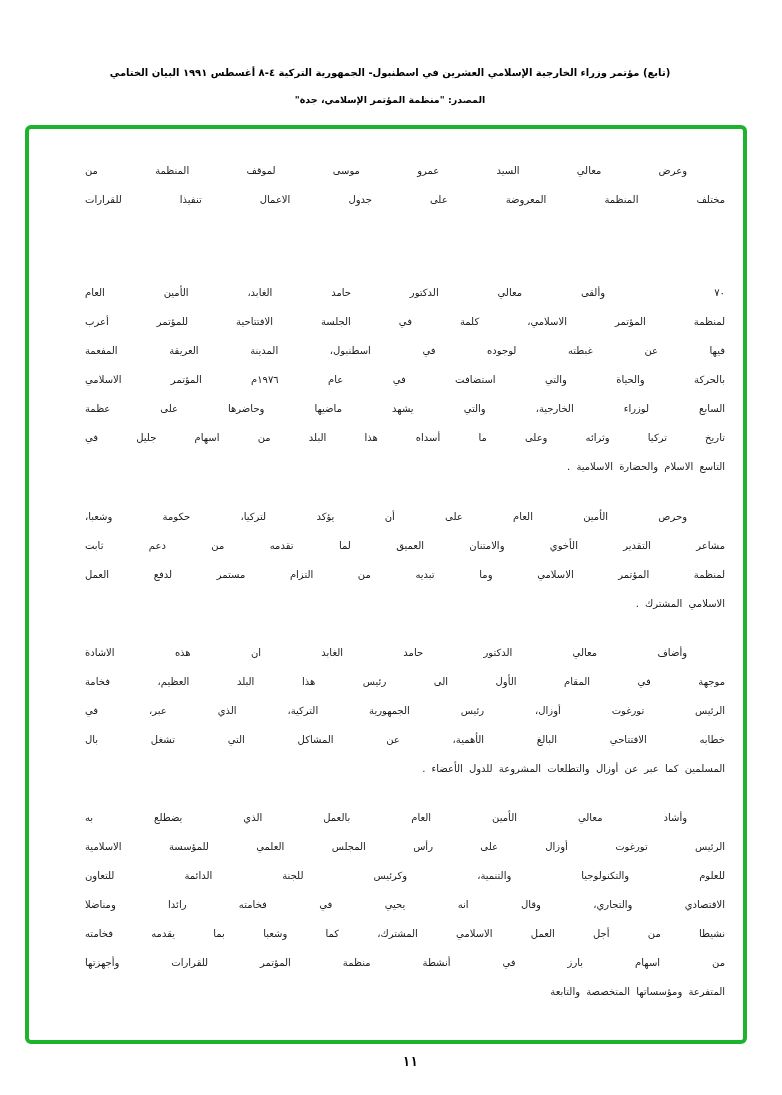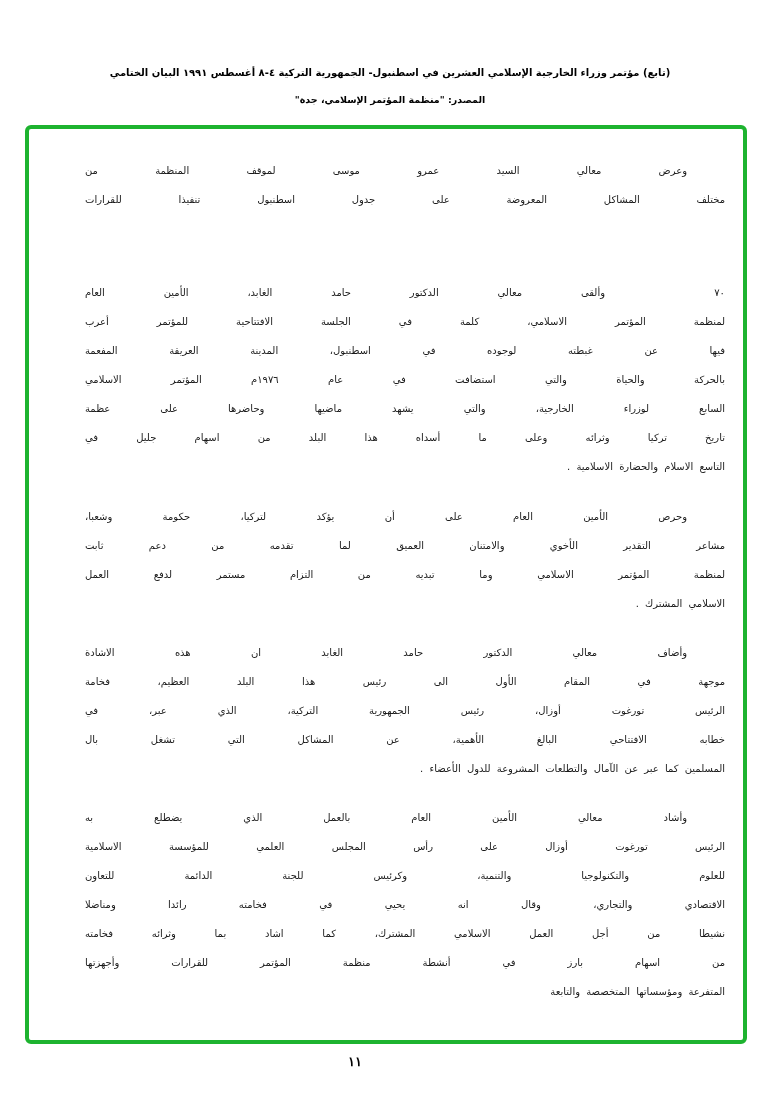--- a/index.html
+++ b/index.html
@@ -84,41 +84,41 @@
       text-align: right;
       margin-left: 50px;
     }
     .p1 { top: 156px; }
     .p2 { top: 278px; }
     .p3 { top: 502px; }
     .p4 { top: 638px; }
     .p5 { top: 803px; }
     .page-number {
       position: absolute;
-      left: 348px;
+      left: 360px;
       top: 1054px;
       width: 100px;
-      text-align: left;
-      font-family: Liberation Sans, sans-serif;
+      text-align: center;
+      font-family: Liberation Mono, monospace;
       font-size: 13px;
       font-weight: bold;
       color: #000;
     }
   </style>
 </head>
 <body>
 
 <div class="doc-title">(تابع) مؤتمر وزراء الخارجية الإسلامي العشرين في اسطنبول- الجمهورية التركية ٤-٨ أغسطس ١٩٩١ البيان الختامي</div>
 <div class="doc-source">المصدر: "منظمة المؤتمر الإسلامي، جدة"</div>
 
 <div class="frame" style="border-color: rgb(29, 179, 47);"></div>
 
 <div class="body-text p1">
   <span class="line first">وعرض معالي السيد عمرو موسى لموقف المنظمة من</span>
-  <span class="line">مختلف المشاكل المعروضة على جدول اسطنبول تنفيذا للقرارات</span>
+  <span class="line">مختلف المنظمة المعروضة على جدول الاعمال تنفيذا للقرارات</span>
 </div>
 
 <div class="body-text p2">
   <span class="line" style="text-align-last:justify;">
     <span class="para-num">٧٠</span><span>وألقى معالي الدكتور حامد الغابد، الأمين العام</span>
   </span>
   <span class="line">لمنظمة المؤتمر الاسلامي، كلمة في الجلسة الافتتاحية للمؤتمر أعرب</span>
   <span class="line">فيها عن غبطته لوجوده في اسطنبول، المدينة العريقة المفعمة</span>
   <span class="line">بالحركة والحياة والتي استضافت في عام ١٩٧٦م المؤتمر الاسلامي</span>
   <span class="line">السابع لوزراء الخارجية، والتي يشهد ماضيها وحاضرها على عظمة</span>
@@ -131,26 +131,26 @@
   <span class="line">مشاعر التقدير الأخوي والامتنان العميق لما تقدمه من دعم ثابت</span>
   <span class="line">لمنظمة المؤتمر الاسلامي وما تبديه من التزام مستمر لدفع العمل</span>
   <span class="line last">الاسلامي المشترك .</span>
 </div>
 
 <div class="body-text p4">
   <span class="line first">وأضاف معالي الدكتور حامد الغابد ان هذه الاشادة</span>
   <span class="line">موجهة في المقام الأول الى رئيس هذا البلد العظيم، فخامة</span>
   <span class="line">الرئيس تورغوت أوزال، رئيس الجمهورية التركية، الذي عبر، في</span>
   <span class="line">خطابه الافتتاحي البالغ الأهمية، عن المشاكل التي تشغل بال</span>
-  <span class="line last">المسلمين كما عبر عن الآمال والتطلعات المشروعة للدول الأعضاء .</span>
+  <span class="line last">المسلمين كما عبر عن أوزال والتطلعات المشروعة للدول الأعضاء .</span>
 </div>
 
 <div class="body-text p5">
   <span class="line first">وأشاد معالي الأمين العام بالعمل الذي يضطلع به</span>
   <span class="line">الرئيس تورغوت أوزال على رأس المجلس العلمي للمؤسسة الاسلامية</span>
   <span class="line">للعلوم والتكنولوجيا والتنمية، وكرئيس للجنة الدائمة للتعاون</span>
   <span class="line">الاقتصادي والتجاري، وقال انه يحيي في فخامته رائدا ومناضلا</span>
-  <span class="line">نشيطا من أجل العمل الاسلامي المشترك، كما اشاد بما وثرائه فخامته</span>
+  <span class="line">نشيطا من أجل العمل الاسلامي المشترك، كما وشعبا بما يقدمه فخامته</span>
   <span class="line">من اسهام بارز في أنشطة منظمة المؤتمر للقرارات وأجهزتها</span>
   <span class="line last">المتفرعة ومؤسساتها المتخصصة والتابعة</span>
 </div>
 
 <div class="page-number">١١</div>
 
 </body></html>

